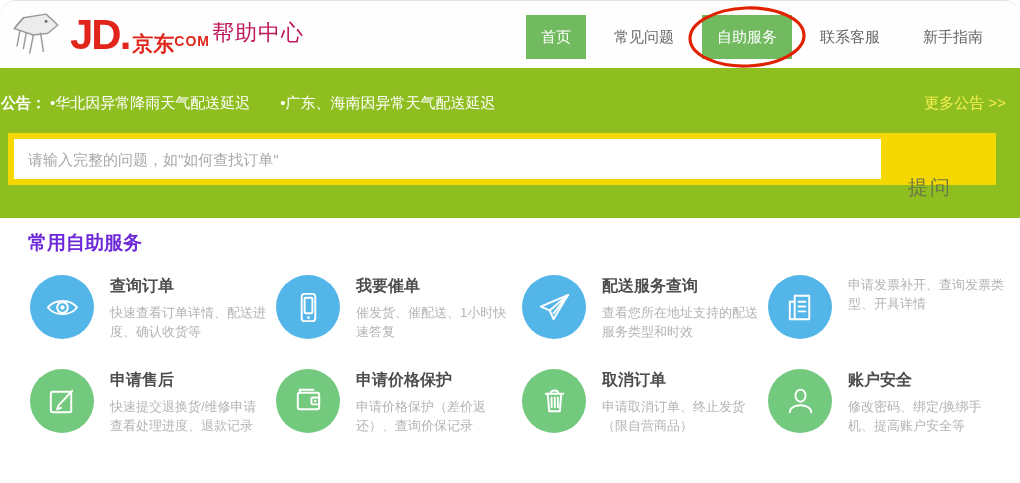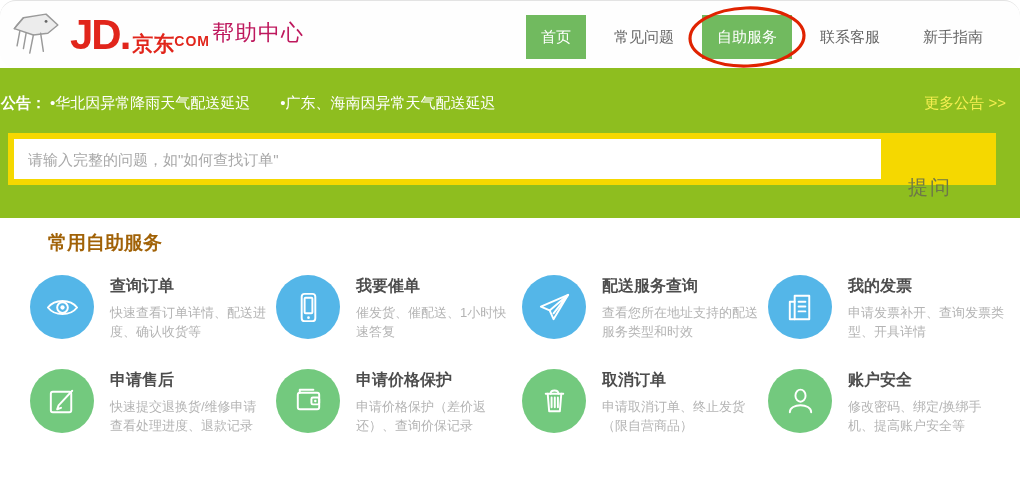--- a/index.html
+++ b/index.html
@@ -40,21 +40,21 @@
   .search-box input { position:absolute; left:6px; top:6px; width:867px; height:40px; border:none; outline:none;
                       padding:0 14px; font-size:15px; color:#333; background:#fff;
                       font-family:"Liberation Sans","DejaVu Sans",sans-serif; }
   .search-box input::placeholder { color:#a8a8a8; }
   .ask-btn { position:absolute; right:0; top:0; width:132px; height:52px; border:none; background:transparent;
              font-size:20px; color:#6d7748; cursor:pointer; letter-spacing:2px;
              font-family:"Liberation Sans","DejaVu Sans",sans-serif;margin-top:28px; }
 
   
   .main { position:absolute; top:218px; left:0; width:1020px; height:234px; background:#fff; }
-  .section-heading { position:absolute; top:12px; left:28px; font-size:19px; font-weight:bold; color:#a16207;margin-left:20px; }
+  .section-heading { position:absolute; top:12px; left:28px; font-size:19px; font-weight:bold; color:#6d28d9; }
   .services { position:absolute; top:57px; left:30px; width:968px;
               display:grid; grid-template-columns:repeat(4,246px); row-gap:27px; }
   .svc { display:flex; cursor:pointer; }
   .svc-circle { flex:0 0 64px; width:64px; height:64px; border-radius:50%;
                 display:flex; align-items:center; justify-content:center; }
   .svc-circle svg { width:35px; height:35px; stroke:#fff; stroke-width:2; fill:none;
                     stroke-linecap:round; stroke-linejoin:round; }
   .svc-circle svg .fill { fill:#fff; stroke:none; }
   .svc-text { margin-left:16px; width:158px; padding-top:1px; }
   .svc-title { font-size:16px; font-weight:bold; color:#4d4d4d; margin-bottom:7px; }
@@ -157,21 +157,20 @@
       </div>
       <div class="svc">
         <div class="svc-circle" style="background: rgb(84, 182, 232);">
           <svg viewBox="0 0 36 36">
             <path d="M12 6 h15 v24 h-15 z"></path>
             <path d="M12 12 h-5 v18 h5"></path>
             <path d="M16 12 h7 M16 17 h7 M16 22 h7"></path>
           </svg>
         </div>
         <div class="svc-text">
-          <div class="svc-title">我的发票</div>
           <div class="svc-desc">申请发票补开、查询发票类型、开具详情</div>
         </div>
       </div>
       <div class="svc">
         <div class="svc-circle" style="background: rgb(115, 201, 126);">
           <svg viewBox="0 0 36 36">
             <rect x="6" y="9" width="21" height="21" rx="2"></rect>
             <path d="M14 23 L28 8 M14 23 l-1.5 4 4 -1.5"></path>
           </svg>
         </div>

